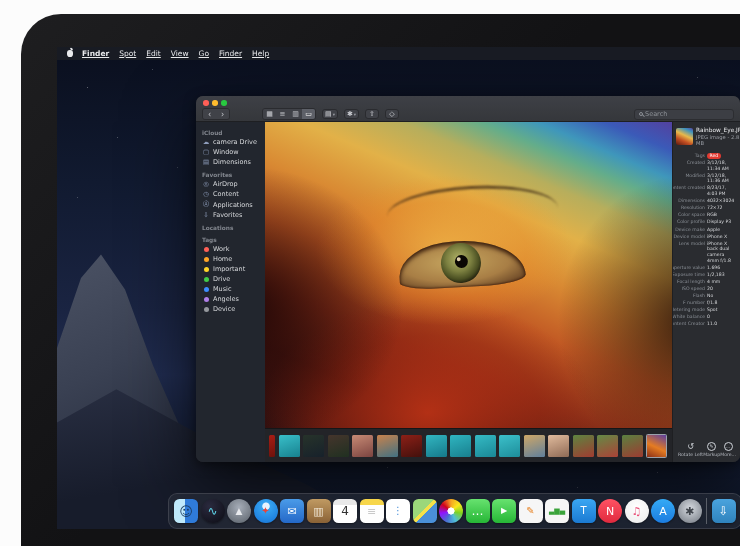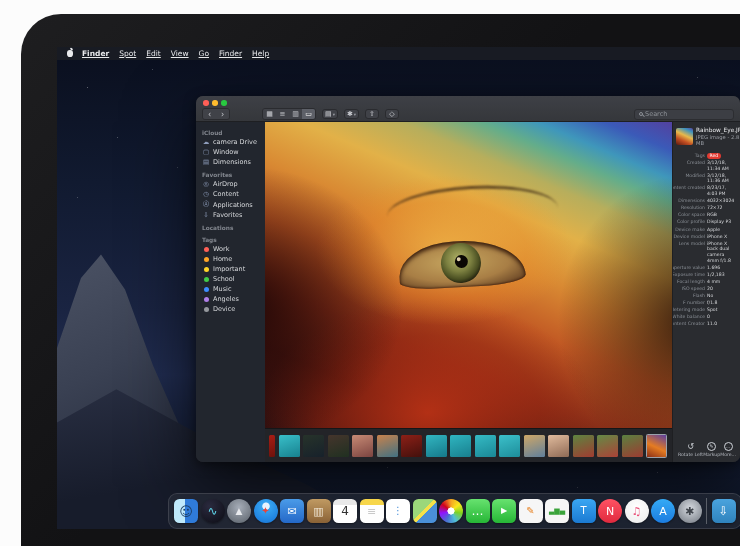--- a/index.html
+++ b/index.html
@@ -270,21 +270,21 @@
               <span>Home</span>
             </div>
             <div class="sb-row tag">
 
               <span class="sb-dot" style="background: rgb(255, 212, 41);"></span>
               <span>Important</span>
             </div>
             <div class="sb-row tag">
 
               <span class="sb-dot" style="background: rgb(65, 204, 72);"></span>
-              <span>School</span>
+              <span>Drive</span>
             </div>
             <div class="sb-row tag">
 
               <span class="sb-dot" style="background: rgb(60, 140, 255);"></span>
               <span>Music</span>
             </div>
             <div class="sb-row tag">
 
               <span class="sb-dot" style="background: rgb(176, 127, 232);"></span>
               <span>Angeles</span>

